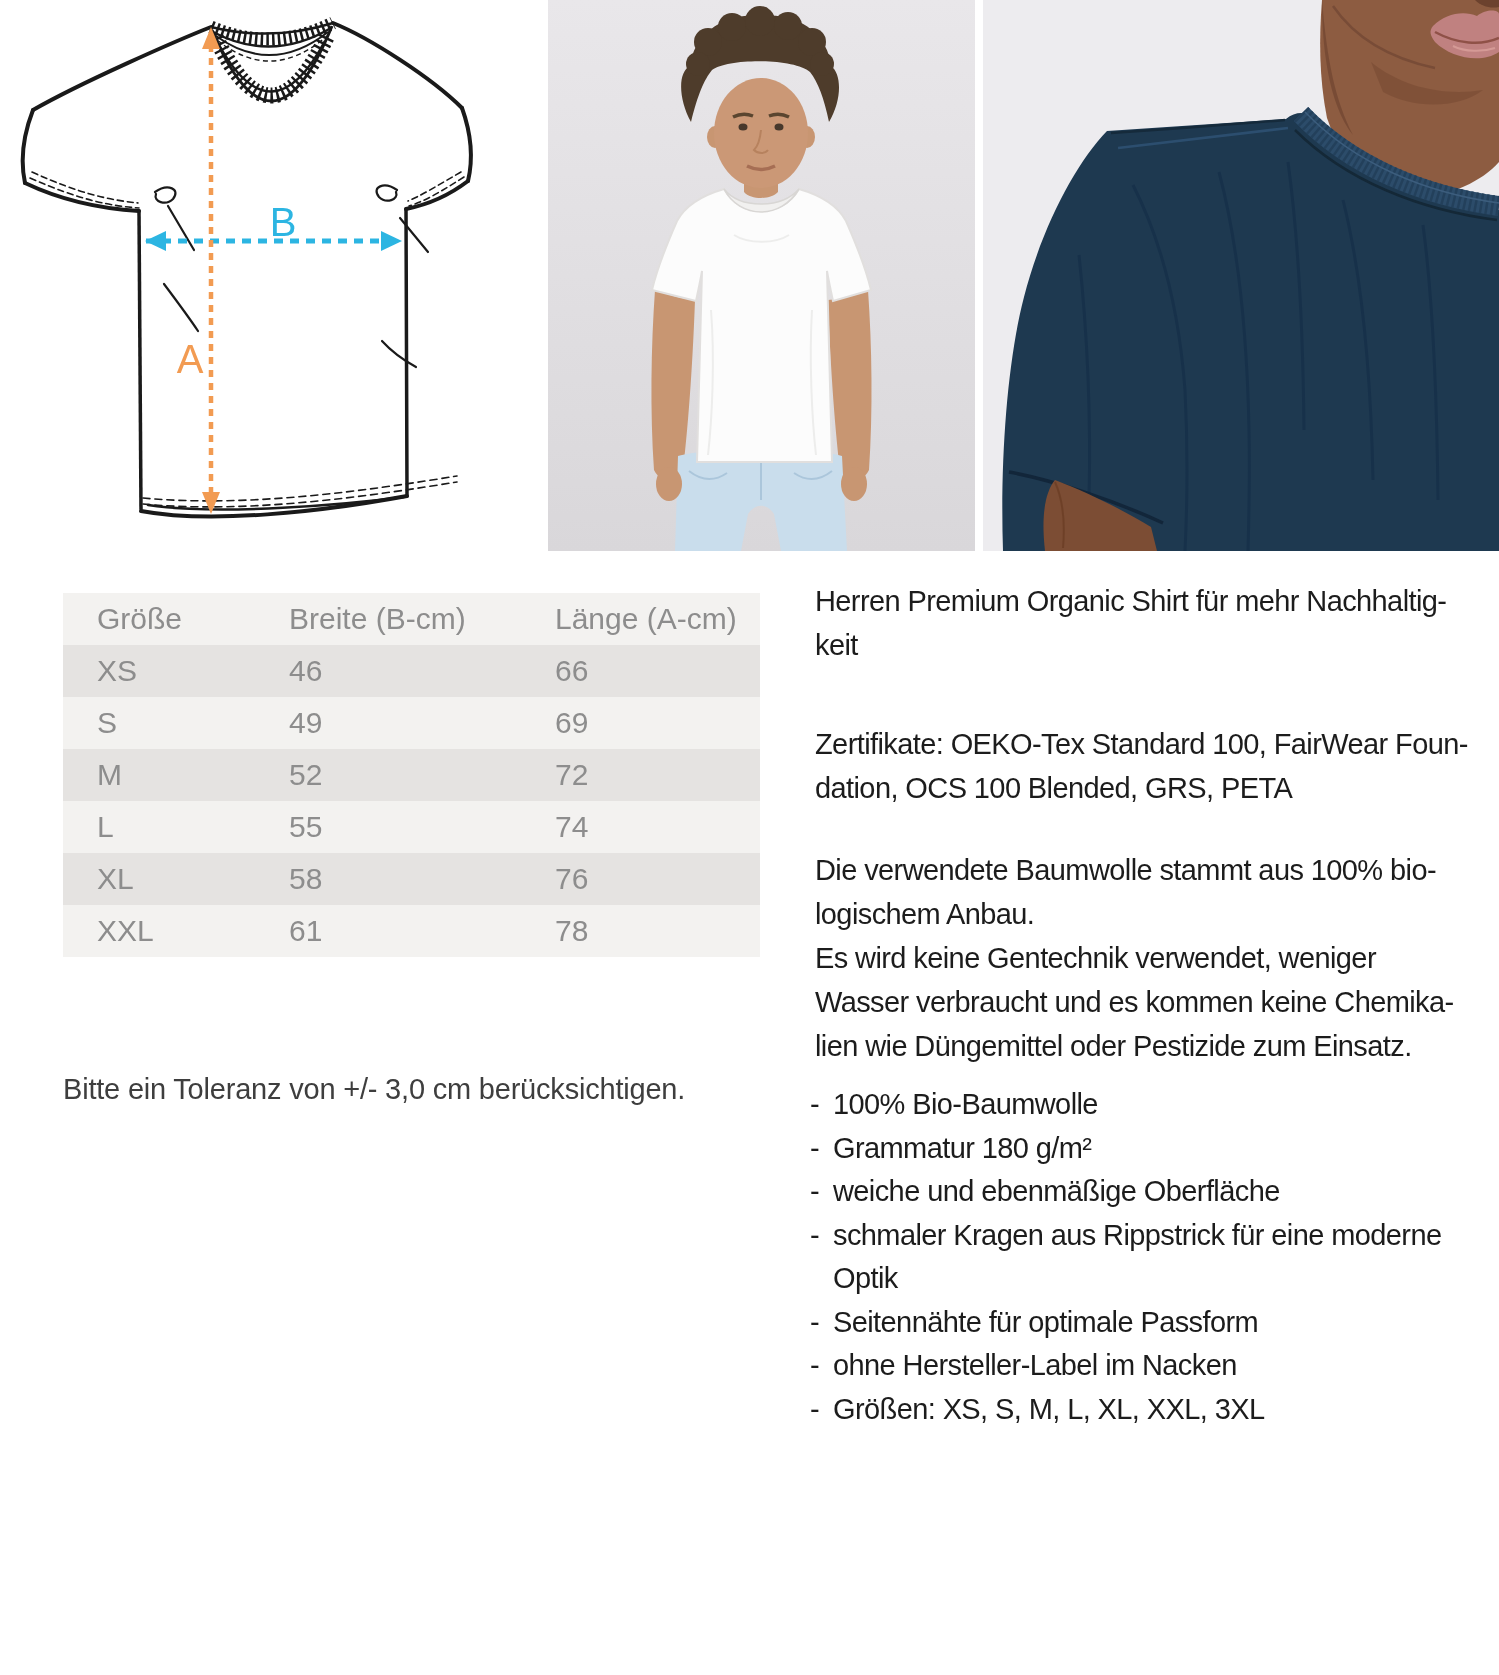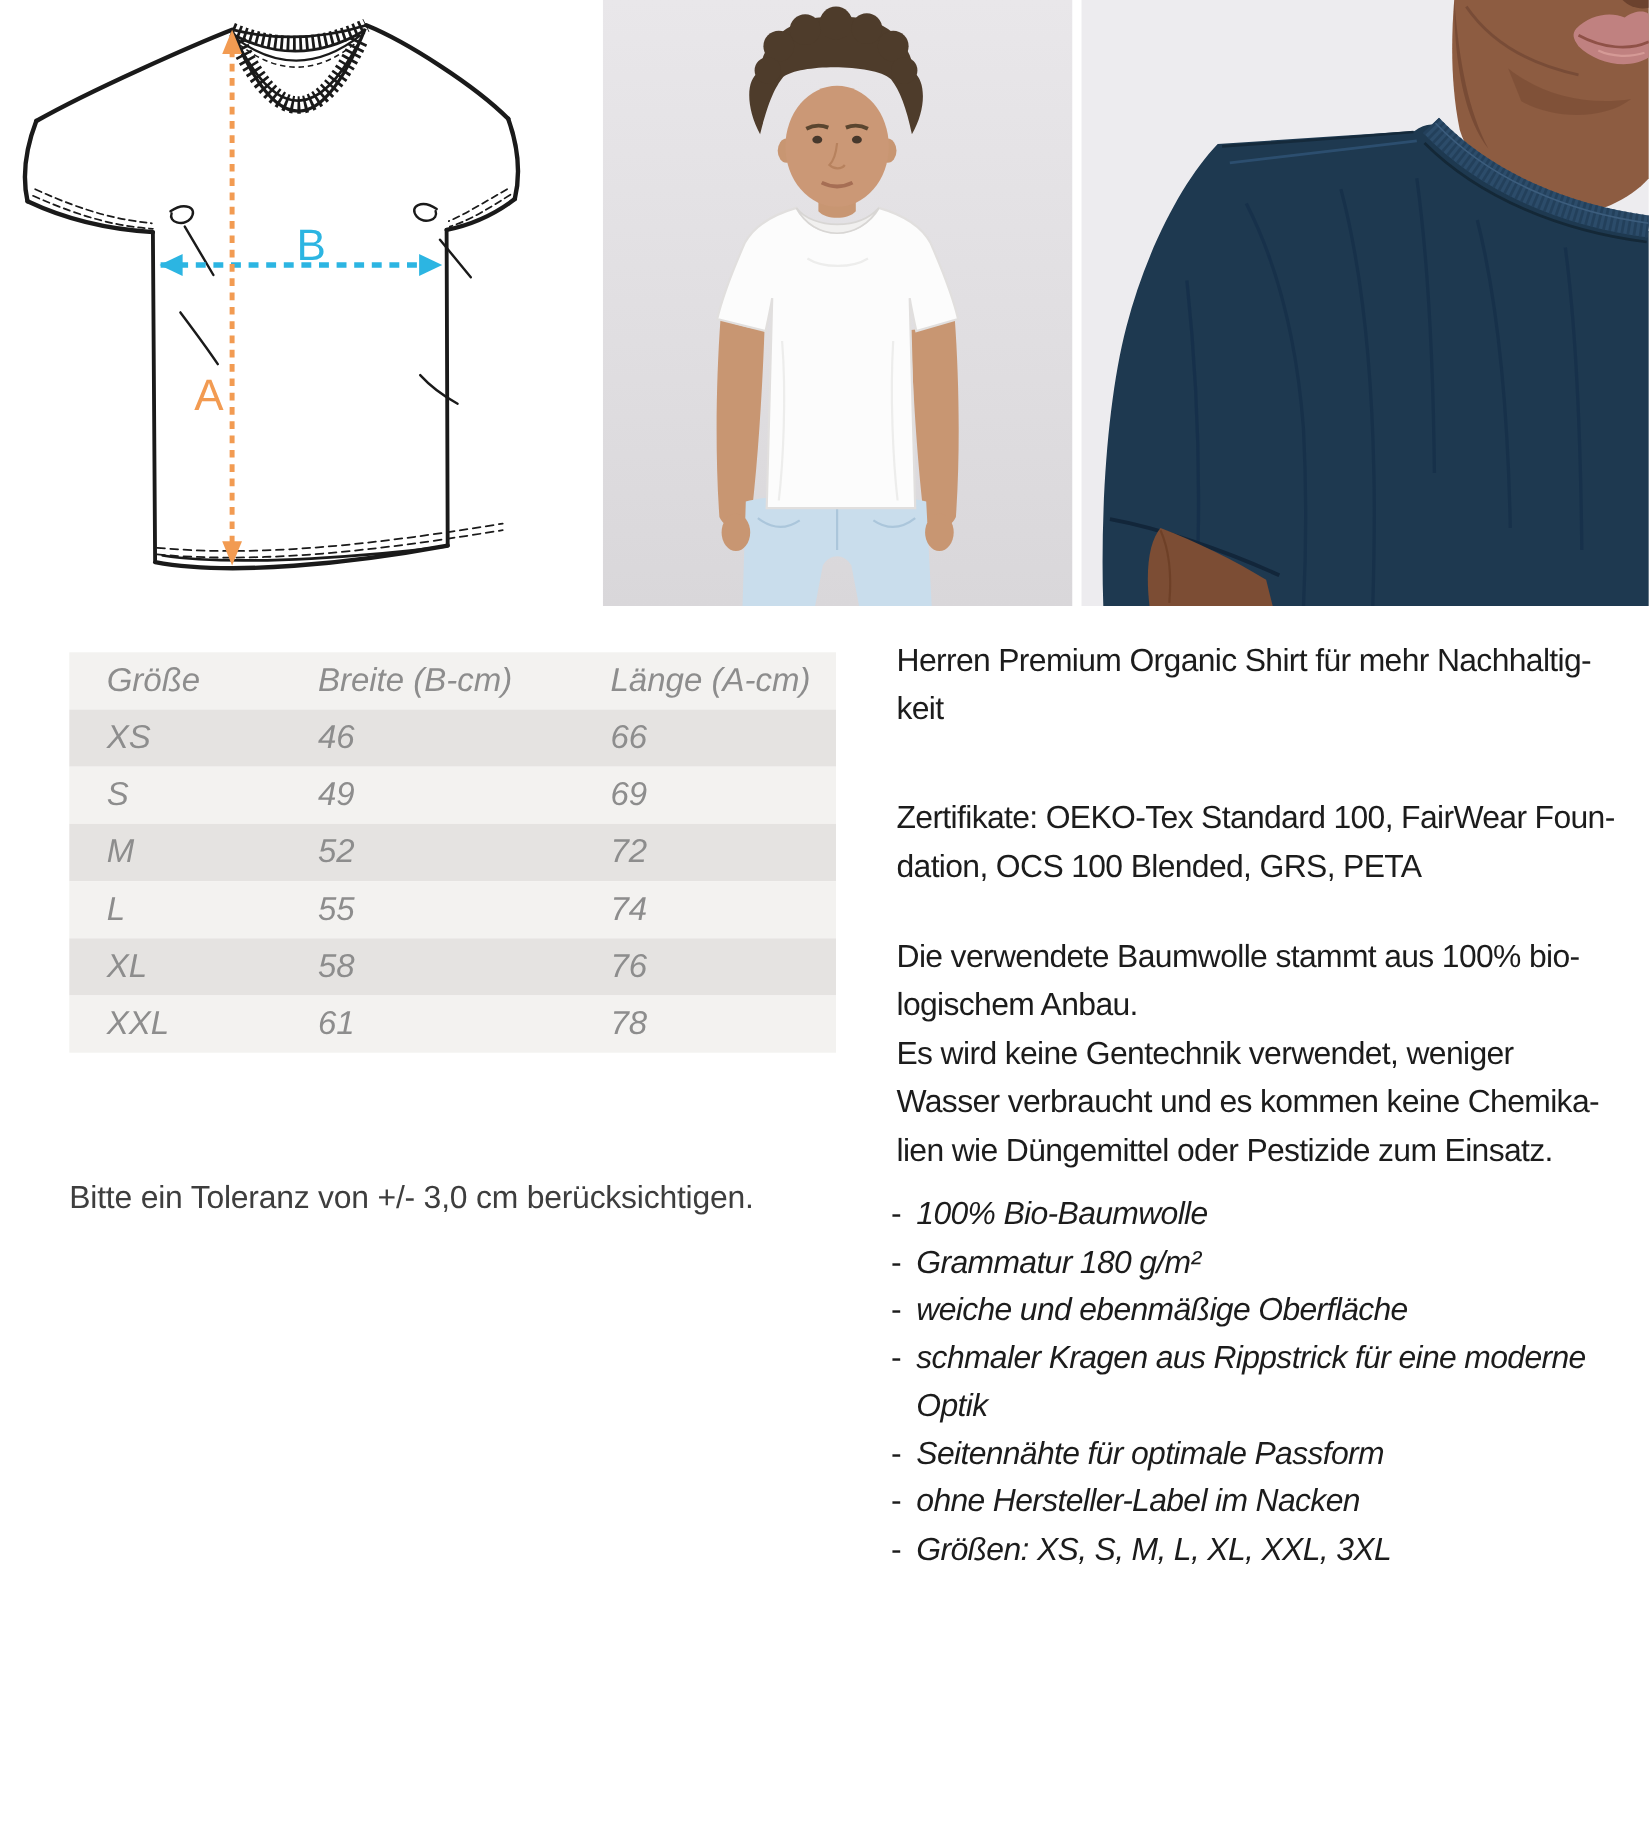--- a/index.html
+++ b/index.html
@@ -10,38 +10,38 @@
   
   .diagram-panel{position:absolute;left:20px;top:0;width:470px;height:520px;}
   .photo{position:absolute;top:0;height:551px;}
   .photo-model{left:548px;width:427px;}
   .photo-detail{left:983px;width:516px;}
   .diagram-panel svg,.photo svg{display:block;width:100%;height:100%;}
   
   .size-table{position:absolute;left:63px;top:593px;width:697px;font-size:30px;color:#8d8d8d;}
   .tr{display:flex;height:52px;align-items:center;background:#f3f2f0;}
   .tr:nth-child(even){background:#e5e3e1;}
-  .td{box-sizing:border-box;white-space:nowrap;font-style:italic;}
+  .td{box-sizing:border-box;white-space:nowrap;}
   .td.c1{width:226px;padding-left:34px;}
   .td.c2{width:266px;}
   .td.c3{flex:1;}
   
   .tolerance{position:absolute;left:63px;top:1067px;font-size:29px;line-height:44px;
     color:#3e3e3e;letter-spacing:-0.2px;white-space:nowrap;}
   
   .desc{position:absolute;left:810px;top:570px;width:690px;color:#1c1c1c;
     font-size:29px;line-height:44px;letter-spacing:-0.6px;}
   .desc p{margin:0;padding-left:5px;white-space:pre-line;}
   .desc p.p2{margin-top:9px;}
   .desc p.p3{margin-top:55px;}
   .desc p.p4{margin-top:38px;}
   .bullets{margin-top:15px;line-height:43.5px;}
   .bullet{display:flex;}
   .bullet .dash{width:23px;flex:none;}
-  .bullet .btext{white-space:pre-line;font-style:italic;}
+  .bullet .btext{white-space:pre-line;}
 </style>
 </head>
 <body>
 
 <div id="canvas">
 
   <div class="diagram-panel">
     <svg viewBox="0 0 470 520">
       <g stroke="#1a1a1a" fill="none" stroke-linecap="round">
         <path d="M191,27 C158,40 62,82 13,110" stroke-width="4"></path>

